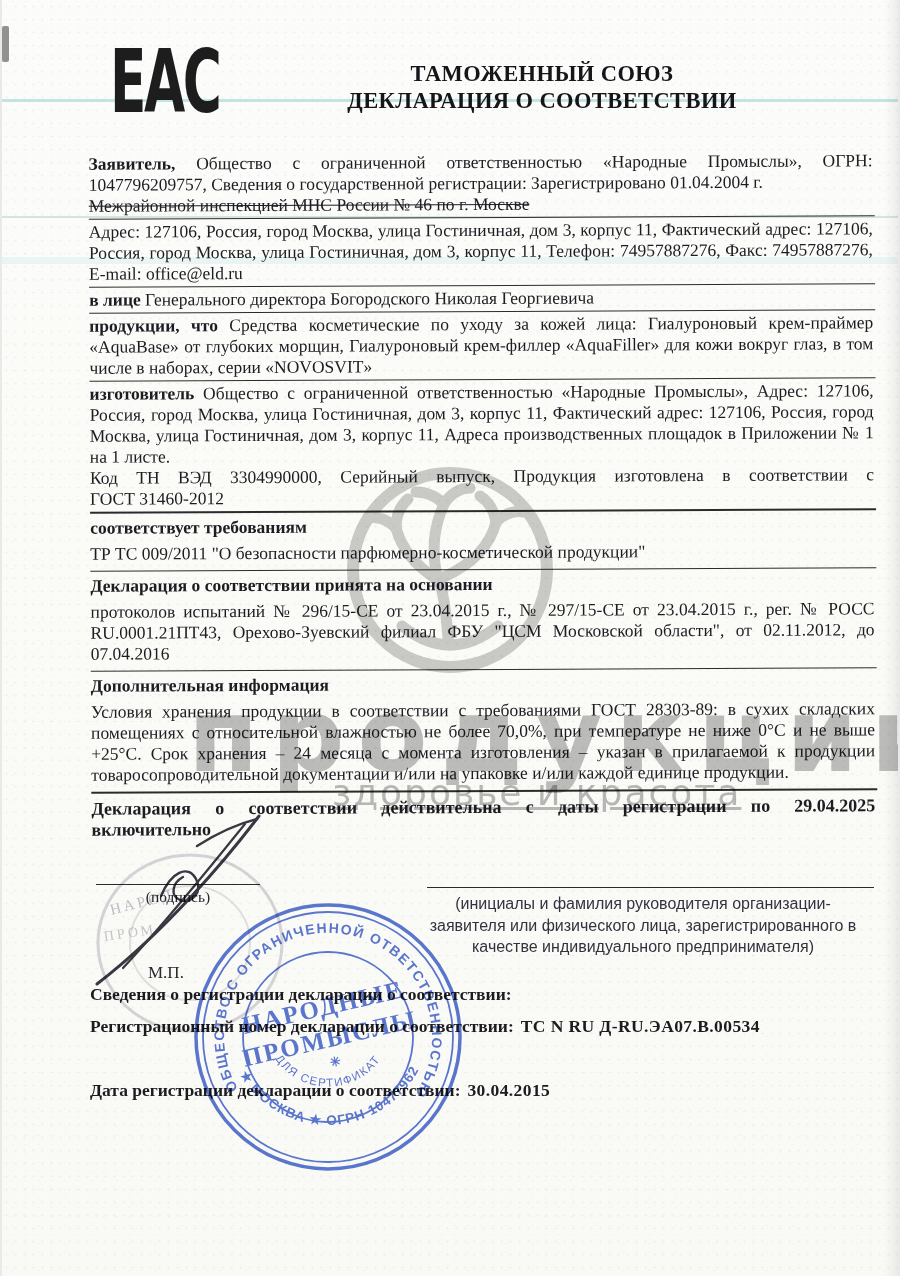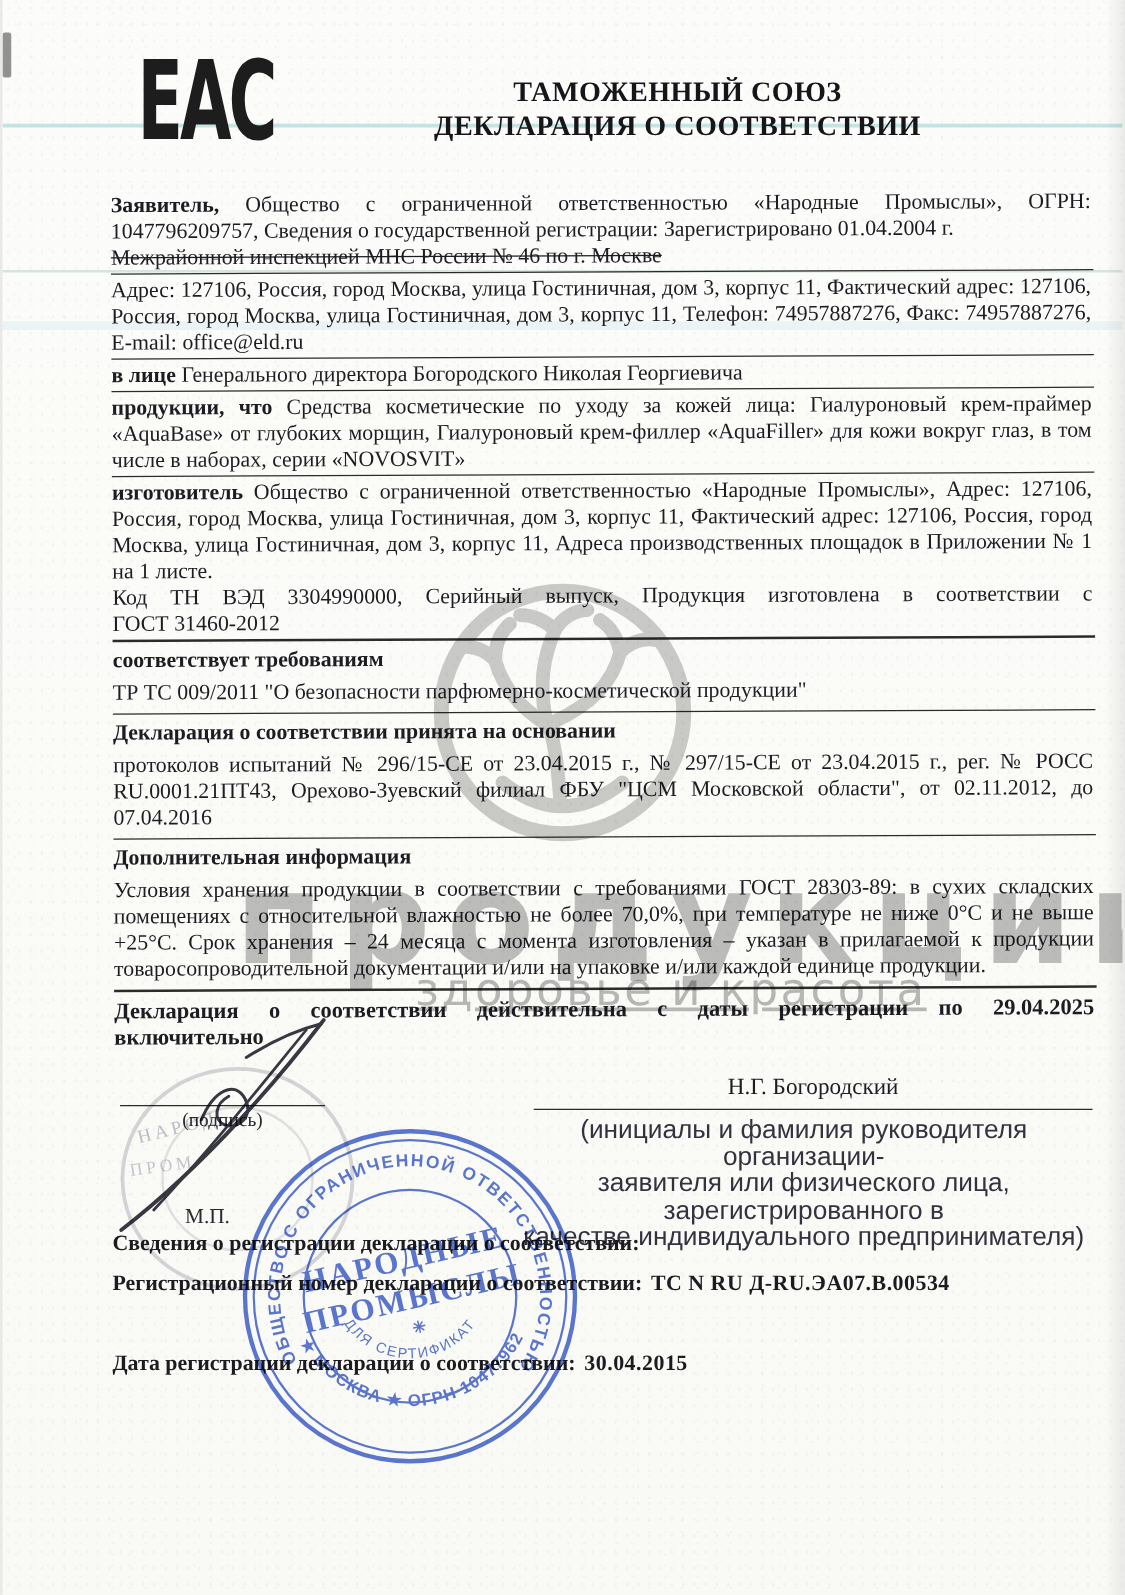--- a/index.html
+++ b/index.html
@@ -36,21 +36,21 @@
   .force-justify{display:block;text-align:justify;text-align-last:justify;}
   .validity{font-weight:bold;padding-top:5px;font-size:18px;}
   .validity .l2{display:block;text-align:left;}
 
   .sig-line-left{position:absolute;left:94px;top:884px;width:164px;border-top:1.6px solid #2b2b2b;}
   .sig-caption{position:absolute;left:94px;top:888px;width:164px;text-align:center;font-size:15.5px;color:#2a2a30;}
   .mp{position:absolute;left:146px;top:920px;font-size:17px;color:#2a2a30;margin-top:43px;}
   .head-name{position:absolute;left:425px;top:860px;width:447px;text-align:center;font-size:18.5px;color:#1c1c22;}
   .sig-line-right{position:absolute;left:425px;top:887px;width:447px;border-top:1.6px solid #2b2b2b;}
   .name-caption{position:absolute;left:400px;top:893px;width:482px;text-align:center;
-    font-family:"Liberation Sans", sans-serif;font-size:21px;line-height:21.5px;color:#333340;}
+    font-family:"Liberation Sans", sans-serif;font-size:16px;line-height:21.5px;color:#333340;}
 
   .reg{position:absolute;left:88px;font-weight:bold;font-size:17.5px;color:#1b1b20;}
   .reg .val{margin-left:7px;letter-spacing:.4px;text-align:center;}
 
   .wm-brand{position:absolute;left:186px;top:676px;font-family:"DejaVu Sans", sans-serif;
     font-weight:bold;font-size:102px;letter-spacing:13px;color:rgba(122,122,122,0.48);
     mix-blend-mode:multiply;white-space:nowrap;}
   .wm-tag{position:absolute;left:330px;top:772px;font-family:"DejaVu Sans", sans-serif;
     font-size:36px;letter-spacing:2px;color:rgba(136,136,136,0.58);mix-blend-mode:multiply;white-space:nowrap;text-decoration:underline;}
   .wm-emblem{position:absolute;left:330px;top:452px;mix-blend-mode:multiply;}
@@ -111,21 +111,20 @@
     </div>
     <div class="row no-border validity">
       <span class="force-justify">Декларация о соответствии действительна с даты регистрации по 29.04.2025</span>
       <span class="l2">включительно</span>
     </div>
   </div>
 
   <div class="sig-line-left"></div>
   <div class="sig-caption">(подпись)</div>
   <div class="mp">М.П.</div>
-  <div class="head-name">Н.Г. Богородский</div>
   <div class="sig-line-right"></div>
   <div class="name-caption">
     <div>(инициалы и фамилия руководителя организации-</div>
     <div>заявителя или физического лица, зарегистрированного в</div>
     <div>качестве индивидуального предпринимателя)</div>
   </div>
 
   <div class="reg" style="top:984px;">Сведения о регистрации декларации о соответствии:</div>
   <div class="reg" style="top:1016px;">
     <span>Регистрационный номер декларации о соответствии:</span><span class="val">ТС N RU Д-RU.ЭА07.В.00534</span>

